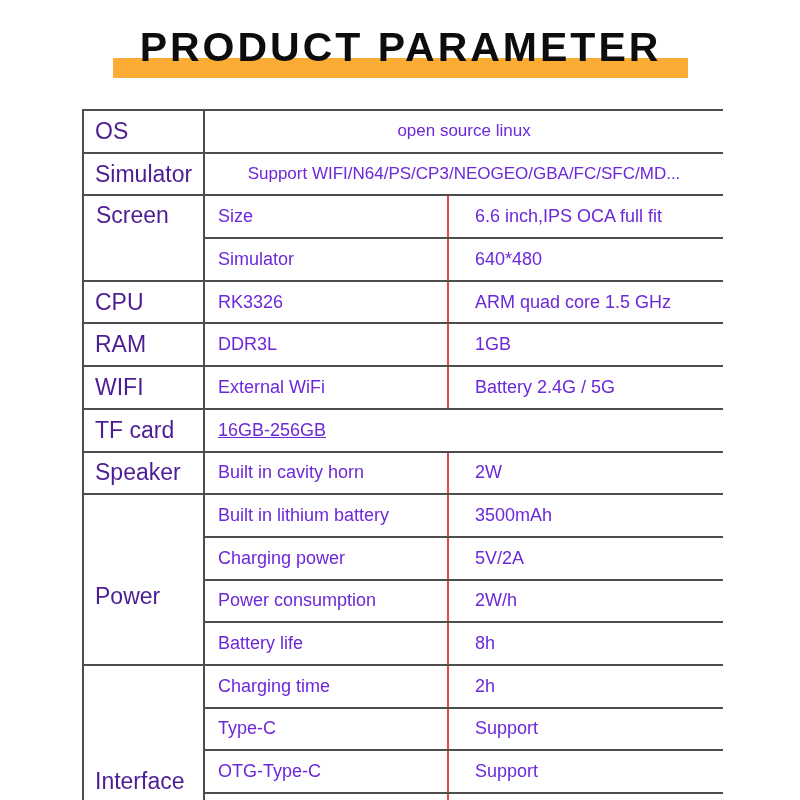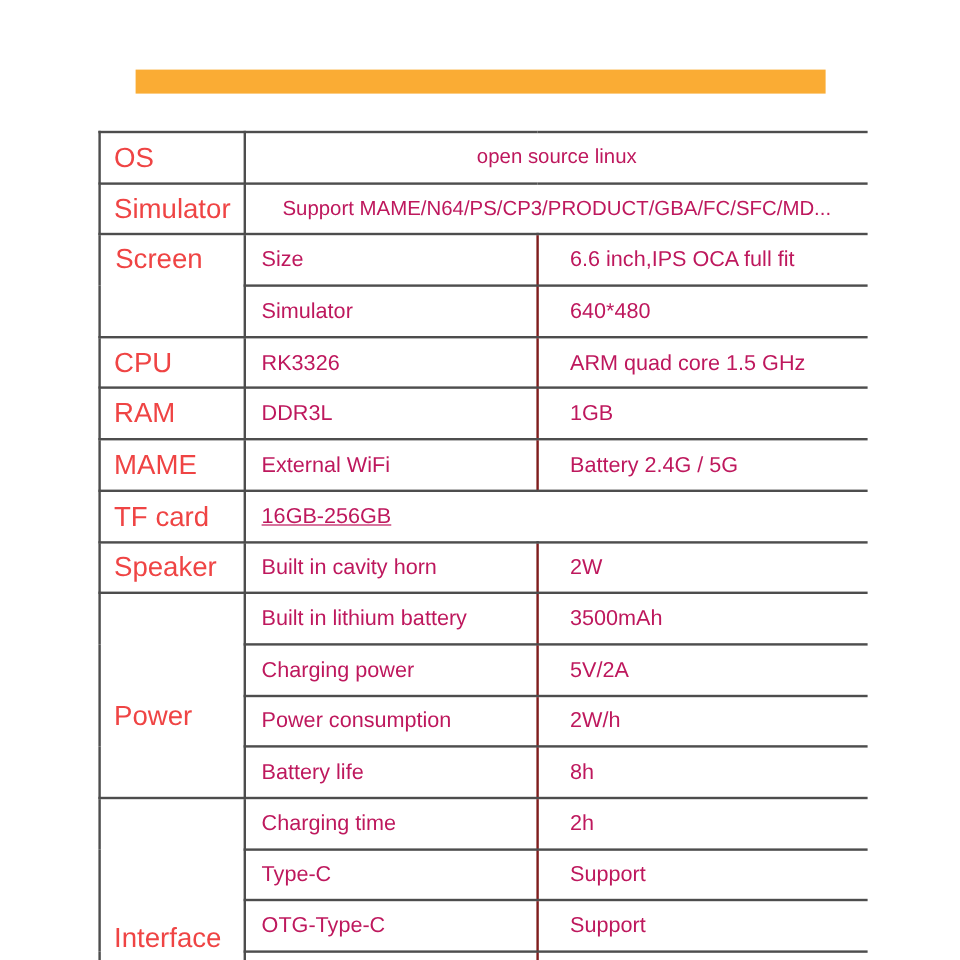--- a/index.html
+++ b/index.html
@@ -43,33 +43,33 @@
     border-collapse: collapse;
     table-layout: fixed;
     width: 640px;
   }
   .spec td {
     height: 38.7px;
     border-top: 2px solid #4d4d4d;
     border-bottom: 2px solid #4d4d4d;
     vertical-align: middle;
     font-size: 18px;
-    color: #be185d;
+    color: #6d28d9;
     overflow: hidden;
     white-space: nowrap;
   }
   .spec td.group {
     border-left: 2px solid #4d4d4d;
     border-right: 2px solid #4d4d4d;
     padding-left: 11px;
     font-size: 23px;
-    color: #ef4444;
+    color: #4c1d95;
   }
   .spec td.name {
-    border-right: 2px solid #7f1d1d;
+    border-right: 2px solid #ef4444;
     padding-left: 13px;
   }
   .spec td.value {
     border-right: none;
     padding-left: 26px;
   }
   .spec td.merged {
     border-right: none;
     text-align: center;
     font-size: 17px;
@@ -88,37 +88,38 @@
   .glabel { display: inline-block; }
   .off17 .glabel { transform: translateY(17px); text-align: right; }
   .off15 .glabel { transform: translateY(15px); margin-top: 32px; }
 </style>
 </head>
 <body>
 
 <div class="page">
 
   <div class="title-bar" style="background: rgb(250, 172, 52);"></div>
+  <div class="page-title">PRODUCT PARAMETER</div>
 
   <table class="spec">
     <colgroup>
       <col style="width:121px">
         <col style="width:244px">
         <col style="width:275px">
     </colgroup>
     <tbody>
 
       <tr>
         <td class="group"><span class="glabel">OS</span></td>
         <td class="merged" colspan="2">open source linux</td>
       </tr>
 
       <tr>
         <td class="group"><span class="glabel">Simulator</span></td>
-        <td class="merged" colspan="2">Support MAME/N64/PS/CP3/PRODUCT/GBA/FC/SFC/MD...</td>
+        <td class="merged" colspan="2">Support WIFI/N64/PS/CP3/NEOGEO/GBA/FC/SFC/MD...</td>
       </tr>
 
       <tr>
         <td class="group valign-top" rowspan="2"><span class="glabel">Screen</span></td>
         <td class="name">Size</td>
         <td class="value">6.6 inch,IPS OCA full fit</td>
       </tr>
       <tr>
         <td class="name">Simulator</td>
         <td class="value">640*480</td>
@@ -130,21 +131,21 @@
         <td class="value">ARM quad core 1.5 GHz</td>
       </tr>
 
       <tr>
         <td class="group"><span class="glabel">RAM</span></td>
         <td class="name">DDR3L</td>
         <td class="value">1GB</td>
       </tr>
 
       <tr>
-        <td class="group"><span class="glabel">MAME</span></td>
+        <td class="group"><span class="glabel">WIFI</span></td>
         <td class="name">External WiFi</td>
         <td class="value">Battery 2.4G / 5G</td>
       </tr>
 
       <tr>
         <td class="group"><span class="glabel">TF card</span></td>
         <td class="merged-left" colspan="2">16GB-256GB</td>
       </tr>
 
       <tr>

